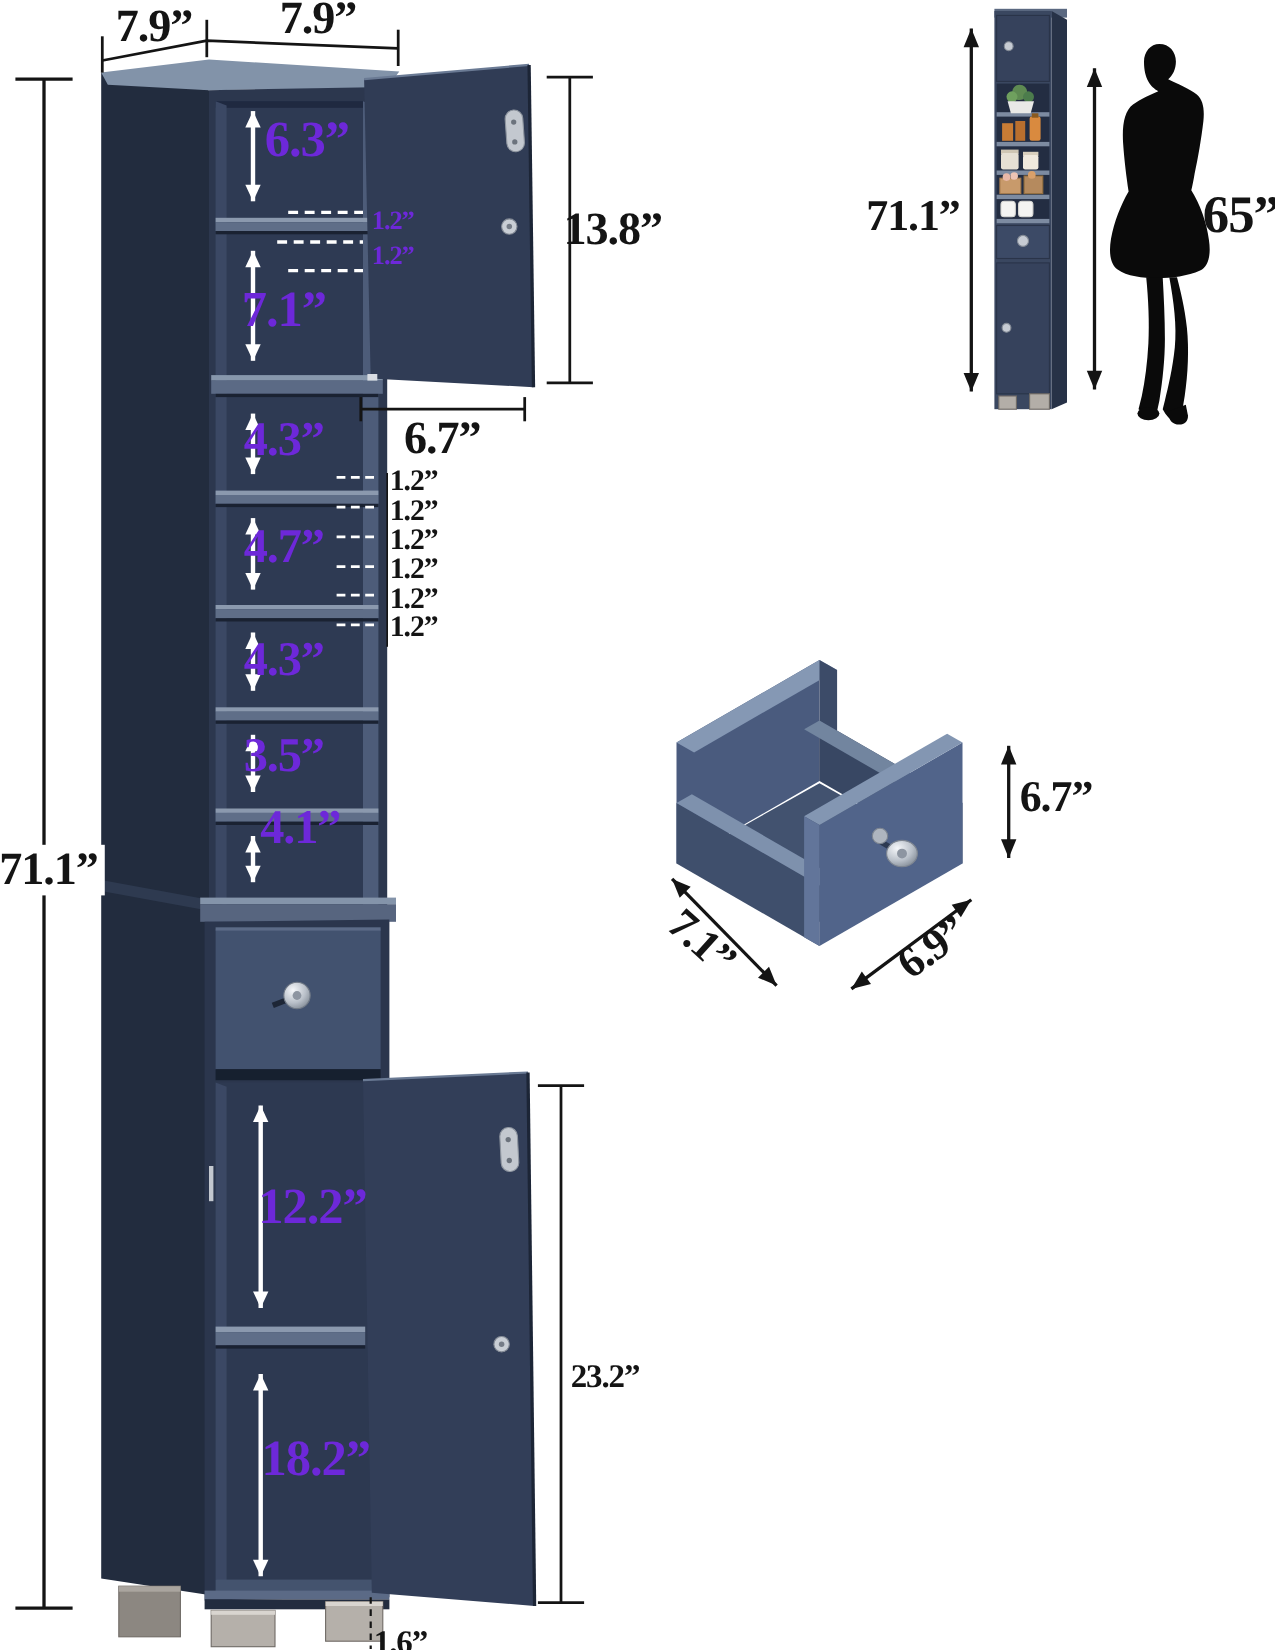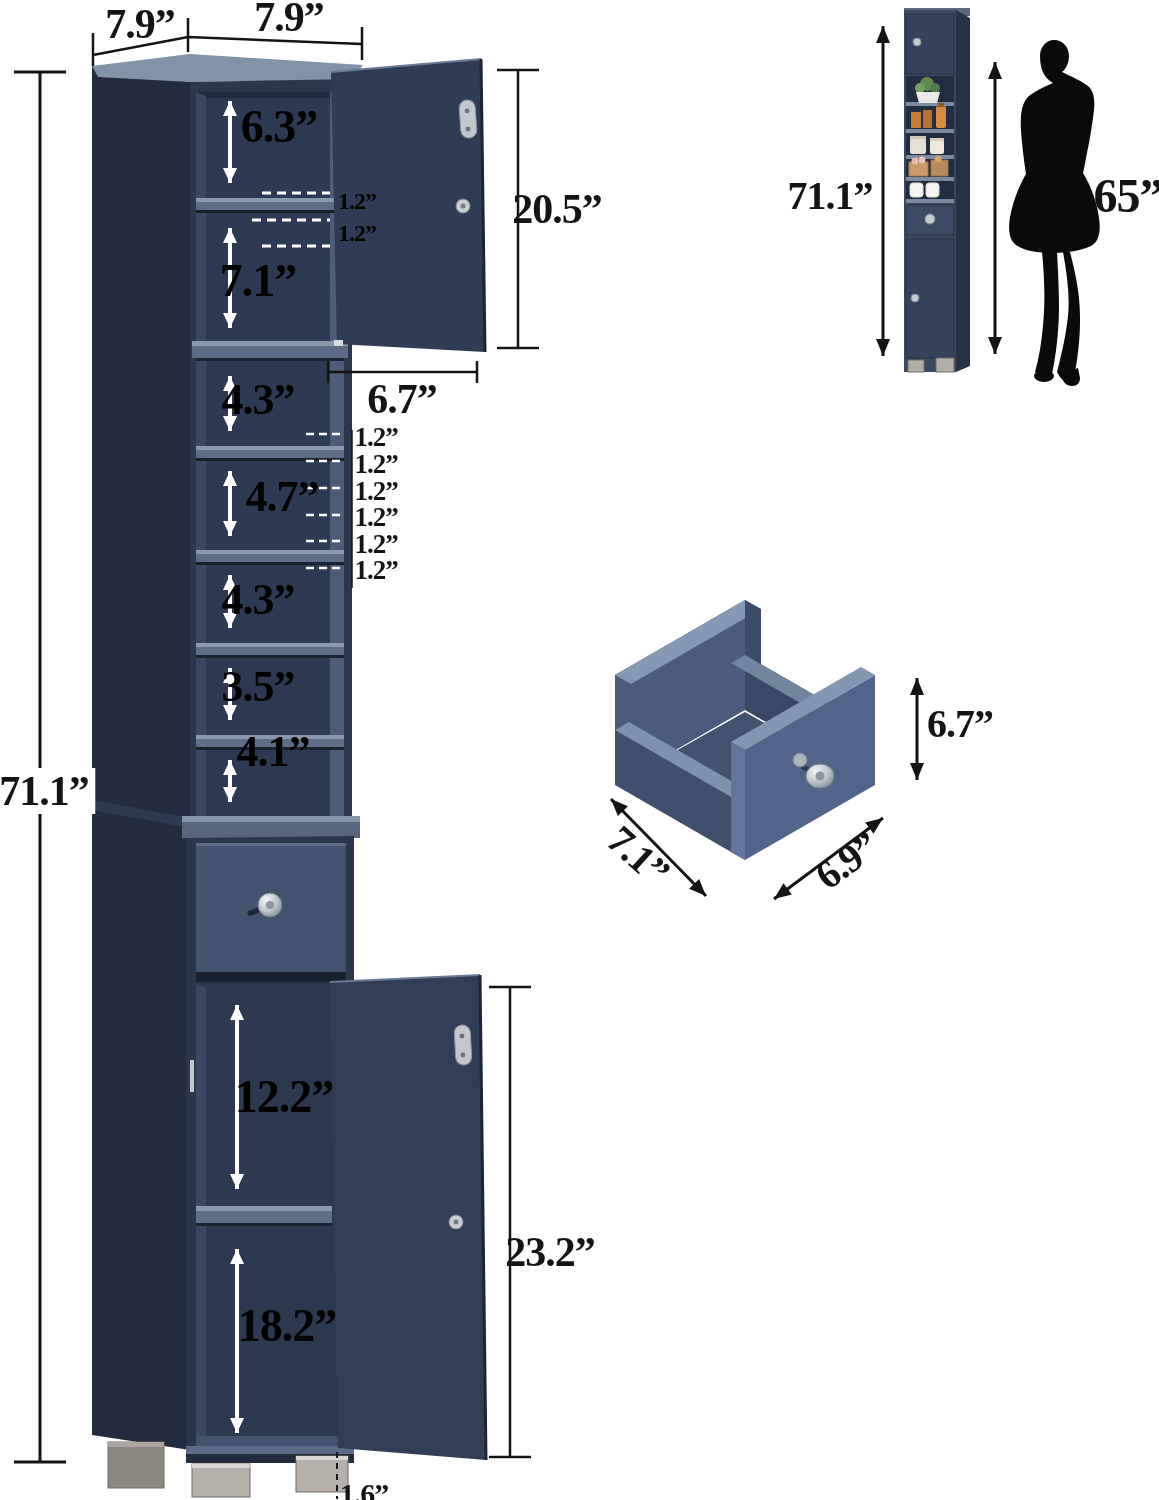--- a/index.html
+++ b/index.html
@@ -6,21 +6,21 @@
   #canvas{
     position:relative;width:1159px;height:1500px;background:#ffffff;overflow:hidden;
     font-family:Liberation Serif, serif;
   }
   #scene{position:absolute;left:0;top:0;}
   .label{
     position:absolute;transform:translate(-50%,-50%);
     font-weight:700;color:#141414;white-space:nowrap;line-height:1;
     letter-spacing:-1px;
   }
-  .label.w{color:#000000;}
+  .label.w{color:#6d28d9;}
   .label.bgw{background:#ffffff;padding:2px 6px;}
   .rot42{transform:translate(-50%,-50%) rotate(42deg);}
   .rotm36{transform:translate(-50%,-50%) rotate(-36deg);}
 </style>
 </head>
 <body>
 
 <div id="canvas">
 
 <svg id="scene" width="1159" height="1500" viewBox="0 0 1159 1500">
@@ -285,41 +285,41 @@
   </g>
 </svg>
 
 <div class="label" style="left:140px;top:24px;font-size:42px;">7.9”</div>
 <div class="label" style="left:289px;top:17px;font-size:42px;">7.9”</div>
 <div class="label bgw" style="left:44px;top:791px;font-size:42px;">71.1”</div>
 
 <div class="label w" style="left:279px;top:127px;font-size:46px;">6.3”</div>
 <div class="label w" style="left:258px;top:281px;font-size:46px;">7.1”</div>
 <div class="label w" style="left:258px;top:400px;font-size:44px;">4.3”</div>
-<div class="label w" style="left:258px;top:497px;font-size:44px;margin-left:24px;">4.7”</div>
+<div class="label w" style="left:258px;top:497px;font-size:44px;">4.7”</div>
 <div class="label w" style="left:258px;top:600px;font-size:44px;">4.3”</div>
 <div class="label w" style="left:258px;top:687px;font-size:44px;">3.5”</div>
 <div class="label w" style="left:273px;top:752px;font-size:44px;">4.1”</div>
 
 <div class="label w" style="left:357px;top:201px;font-size:24px;">1.2”</div>
 <div class="label w" style="left:357px;top:233px;font-size:24px;">1.2”</div>
 
 <div class="label" style="left:376px;top:437px;font-size:27px;">1.2”</div>
 <div class="label" style="left:376px;top:464px;font-size:27px;">1.2”</div>
 <div class="label" style="left:376px;top:491px;font-size:27px;">1.2”</div>
 <div class="label" style="left:376px;top:517px;font-size:27px;">1.2”</div>
 <div class="label" style="left:376px;top:544px;font-size:27px;">1.2”</div>
 <div class="label" style="left:376px;top:570px;font-size:27px;">1.2”</div>
 
-<div class="label" style="left:557px;top:209px;font-size:42px;">20.5”</div>
+<div class="label" style="left:557px;top:209px;font-size:42px;">13.8”</div>
 <div class="label" style="left:402px;top:399px;font-size:42px;">6.7”</div>
 
 <div class="label w" style="left:284px;top:1097px;font-size:46px;">12.2”</div>
 <div class="label w" style="left:287px;top:1326px;font-size:46px;">18.2”</div>
-<div class="label" style="left:550px;top:1252px;font-size:42px;">23.2”</div>
+<div class="label" style="left:550px;top:1252px;font-size:30px;">23.2”</div>
 <div class="label" style="left:364px;top:1478px;font-size:30px;margin-top:16px;">1.6”</div>
 
 <div class="label" style="left:830px;top:196px;font-size:40px;">71.1”</div>
 <div class="label" style="left:1128px;top:196px;font-size:48px;">65”</div>
 
 <div class="label" style="left:960px;top:724px;font-size:40px;">6.7”</div>
 <div class="label rot42" style="left:638px;top:856px;font-size:40px;">7.1”</div>
 <div class="label rotm36" style="left:847px;top:861px;font-size:40px;">6.9”</div>
 
 </div>

